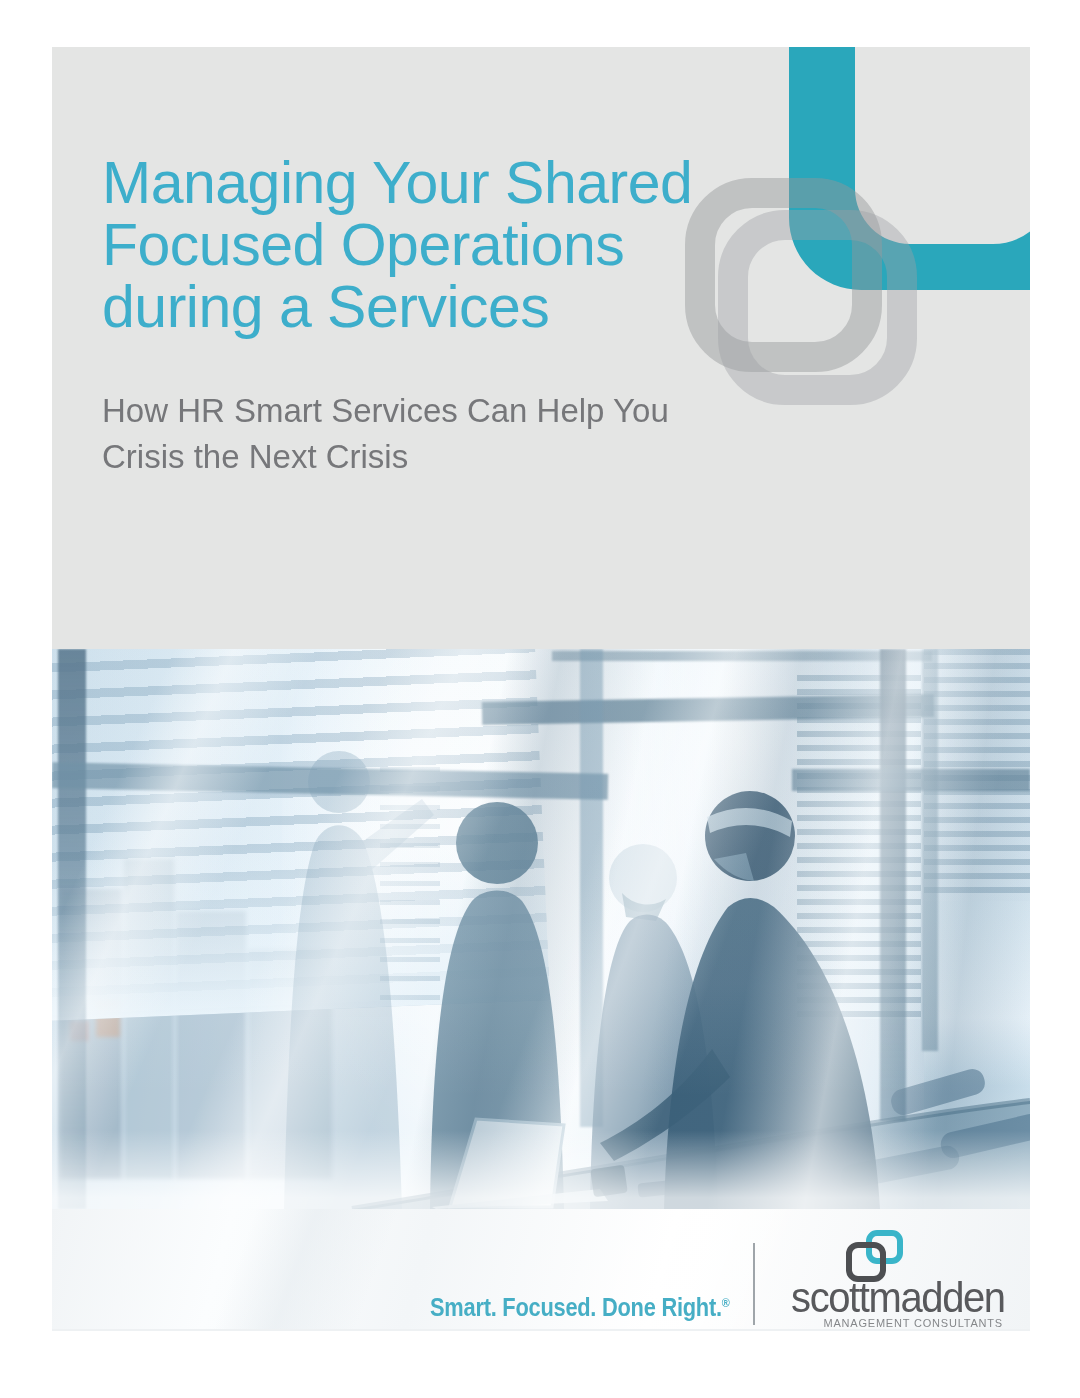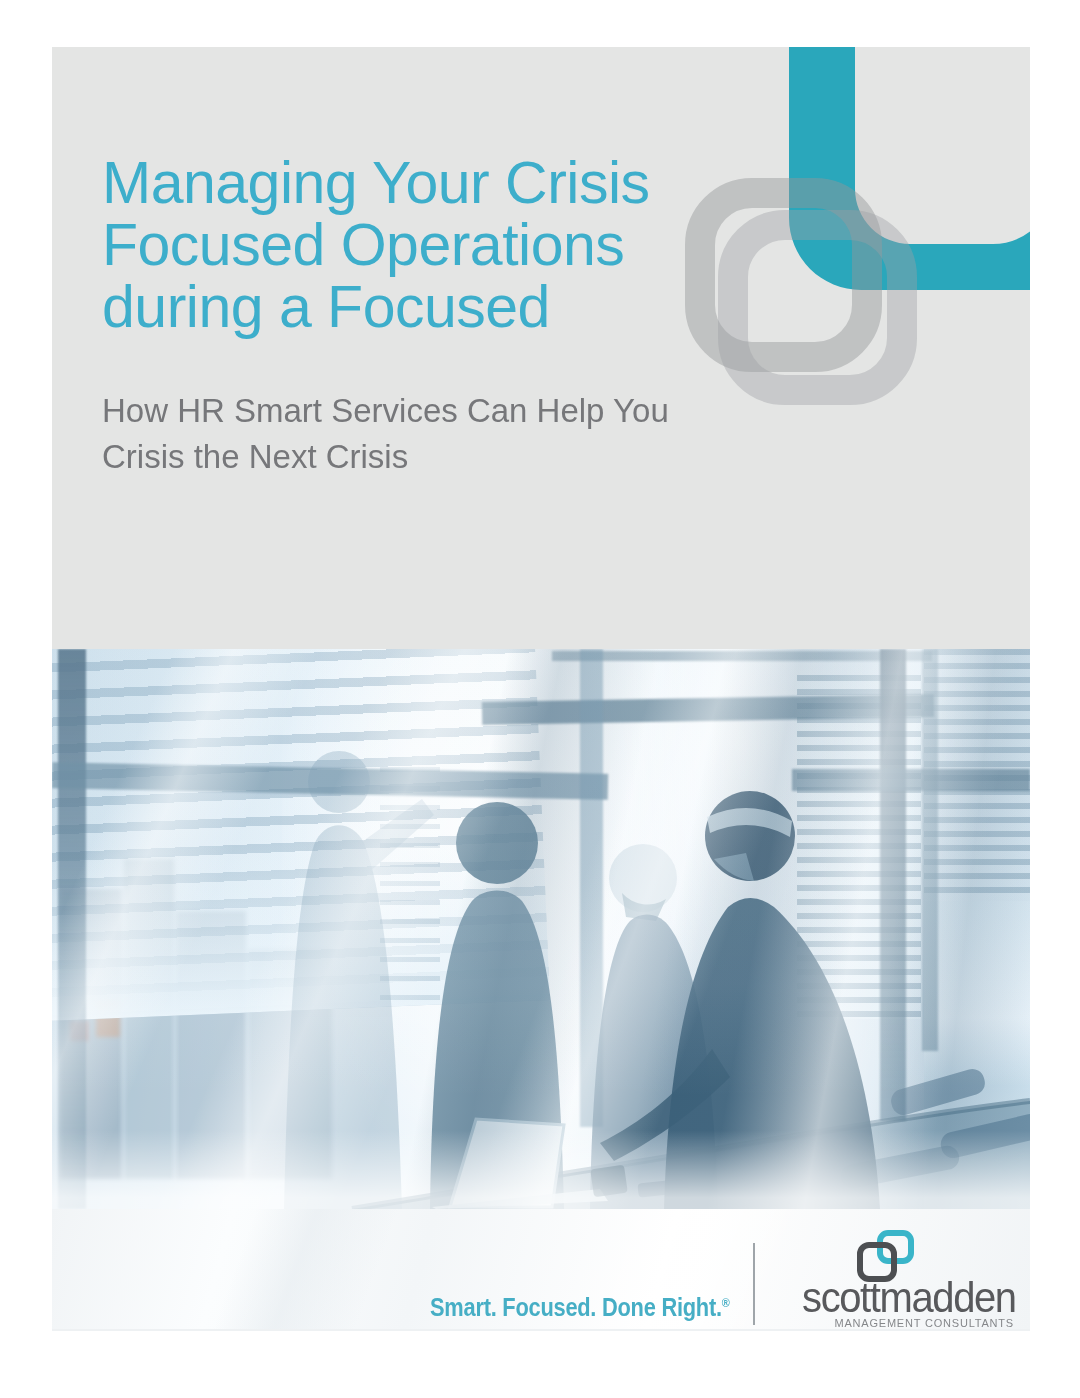--- a/index.html
+++ b/index.html
@@ -81,41 +81,41 @@
   .strip { position:absolute; left:52px; top:1209px; width:978px; height:122px;
     background:linear-gradient(105deg,#f1f4f6 0%,#fbfdfe 18%,#f3f6f8 38%,#ffffff 62%,#f1f4f6 100%);
     border-bottom:2px solid #eef1f3; }
   .strip::before { content:""; position:absolute; inset:0;
     background:linear-gradient(110deg, rgba(210,220,227,0) 20%, rgba(210,220,227,.30) 26%, rgba(210,220,227,0) 34%),
                linear-gradient(110deg, rgba(255,255,255,0) 55%, rgba(255,255,255,.8) 64%, rgba(255,255,255,0) 74%); }
   .tagline { position:absolute; right:300px; top:83px; color:#46AEC5; font-weight:bold;
              font-size:26px; letter-spacing:-0.3px; transform:scaleX(.84); transform-origin:100% 50%; white-space:nowrap; }
   .tagline sup { font-size:13px; vertical-align:9px; font-weight:bold; }
   .divider { position:absolute; left:701px; top:34px; width:2px; height:82px; background:#8e959b; opacity:.85; }
-  .logo { position:absolute; right:12px; top:0; width:250px; height:144px; }
+  .logo { position:absolute; right:23px; top:0; width:250px; height:144px; }
   .logo-icon { position:absolute; left:88px; top:21px; width:60px; height:52px; }
   .logo-word { position:absolute; right:2px; top:64px; font-size:43px; color:#58595C;
                letter-spacing:-1.5px; transform:scaleX(.93); transform-origin:100% 50%; white-space:nowrap; }
   .logo-sub  { position:absolute; right:4px; top:108px; font-size:11px; color:#85878A;
                letter-spacing:.8px; white-space:nowrap; }
 </style>
 </head>
 <body>
 
 <div class="page">
 
   <header class="header">
     <svg class="deco-svg" viewBox="0 0 978 602" aria-hidden="true">
 
       <path d="M737,0 L737,171 A72,72 0 0 0 809,243 L978,243 L978,184.5 A61,61 0 0 1 941,197 L858,197 A55,55 0 0 1 803,142 L803,0 Z" fill="#2AA7BB"></path>
 
       <rect x="648" y="146" width="167" height="164" rx="52" fill="none" stroke="rgba(148,151,154,0.45)" stroke-width="30"></rect>
       <rect x="681" y="178" width="169" height="165" rx="52" fill="none" stroke="rgba(158,161,164,0.40)" stroke-width="30"></rect>
     </svg>
-    <h1 class="title"><span>Managing Your Crisis</span><br><span>Focused Operations</span><br><span>during a Focused</span></h1>
+    <h1 class="title"><span>Managing Your Shared</span><br><span>Focused Operations</span><br><span>during a Services</span></h1>
     <p class="subtitle"><span>How HR Smart Services Can Help You</span><br><span>Crisis the Next Crisis</span></p>
   </header>
 
   <section class="photo" title="Blurred blue-toned photo of four business people standing around a conference table with a laptop, in front of office windows with blinds and a city view">
     <div class="glow"></div>
     <div class="glow2"></div>
 
     <div class="city">
       <div class="b1"></div>
       <div class="b2"></div>

